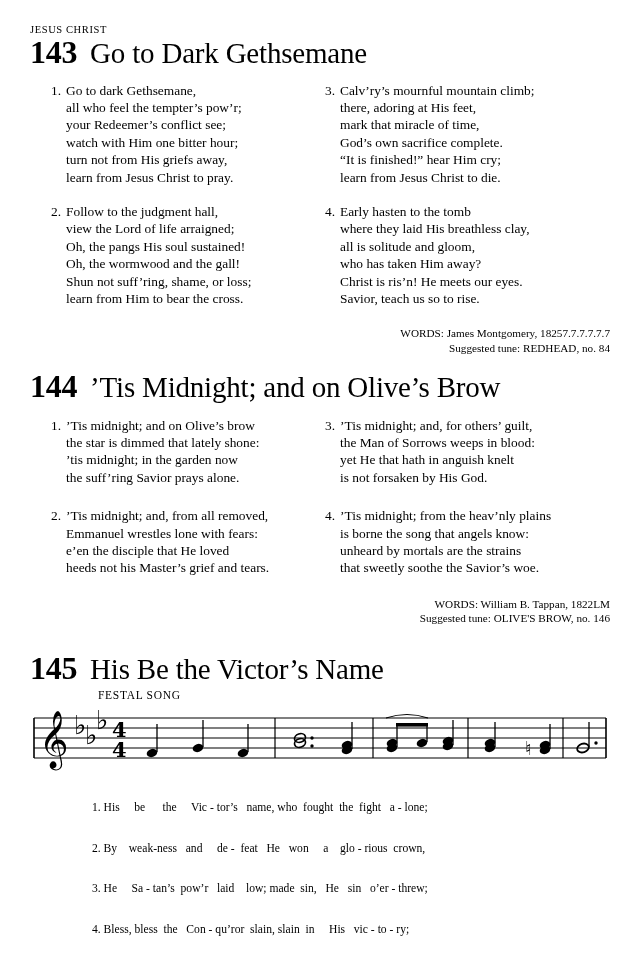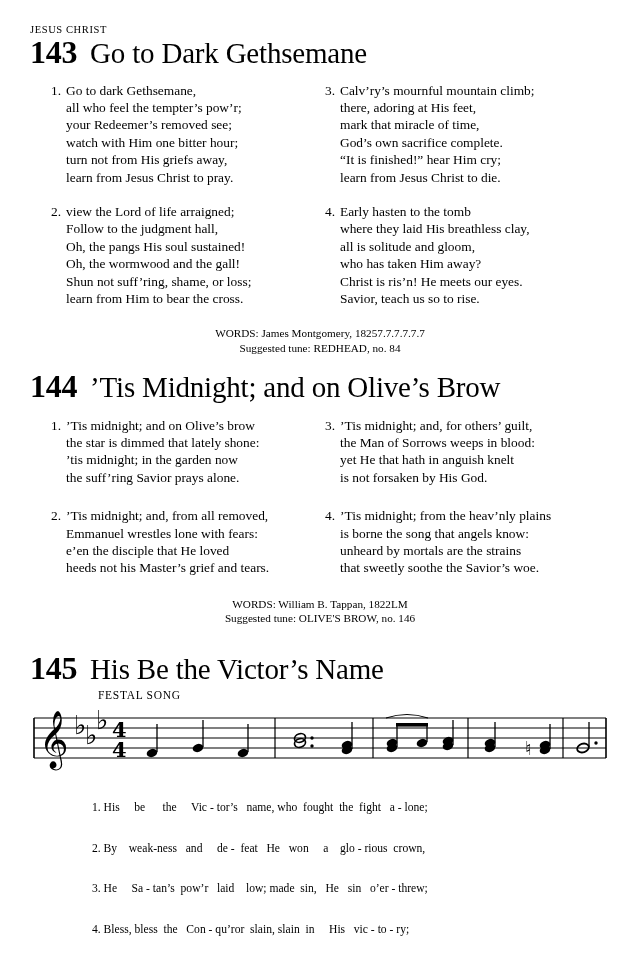--- a/index.html
+++ b/index.html
@@ -80,21 +80,21 @@
   .verse-line { white-space: pre; }
 
   
   .credits {
     font-size: 11.2px;
     line-height: 14.2px;
     position: relative;
   }
   .credit-row {
     display: flex;
-    justify-content: center;
+    justify-content: flex-end;
     align-items: baseline;
   }
   .credit-left { text-align: left; }
   .credit-right { text-align: right; }
 
   
   .music-block { position: relative; }
   .staff-svg { display: block; }
   .lyric-lines {
     font-size: 11.6px;
@@ -115,31 +115,31 @@
       <span class="hymn-title">Go to Dark Gethsemane</span>
     </div>
 
     <div class="verse-columns" style="margin-top:12px;">
       <div class="verse-col">
         <div class="verse" style="margin-left:16px;">
           <span class="verse-num">1.</span>
           <span class="verse-lines">
             <div class="verse-line">Go to dark Gethsemane,</div>
             <div class="verse-line">all who feel the tempter’s pow’r;</div>
-            <div class="verse-line">your Redeemer’s removed see;</div>
+            <div class="verse-line">your Redeemer’s conflict see;</div>
             <div class="verse-line">watch with Him one bitter hour;</div>
             <div class="verse-line">turn not from His griefs away,</div>
             <div class="verse-line">learn from Jesus Christ to pray.</div>
           </span>
         </div>
         <div class="verse" style="margin-left:16px; margin-top:17px;">
           <span class="verse-num">2.</span>
           <span class="verse-lines">
+            <div class="verse-line">Follow to the judgment hall,</div>
             <div class="verse-line">view the Lord of life arraigned;</div>
-            <div class="verse-line">Follow to the judgment hall,</div>
             <div class="verse-line">Oh, the pangs His soul sustained!</div>
             <div class="verse-line">Oh, the wormwood and the gall!</div>
             <div class="verse-line">Shun not suff’ring, shame, or loss;</div>
             <div class="verse-line">learn from Him to bear the cross.</div>
           </span>
         </div>
       </div>
       <div class="verse-col">
         <div class="verse">
           <span class="verse-num">3.</span>

